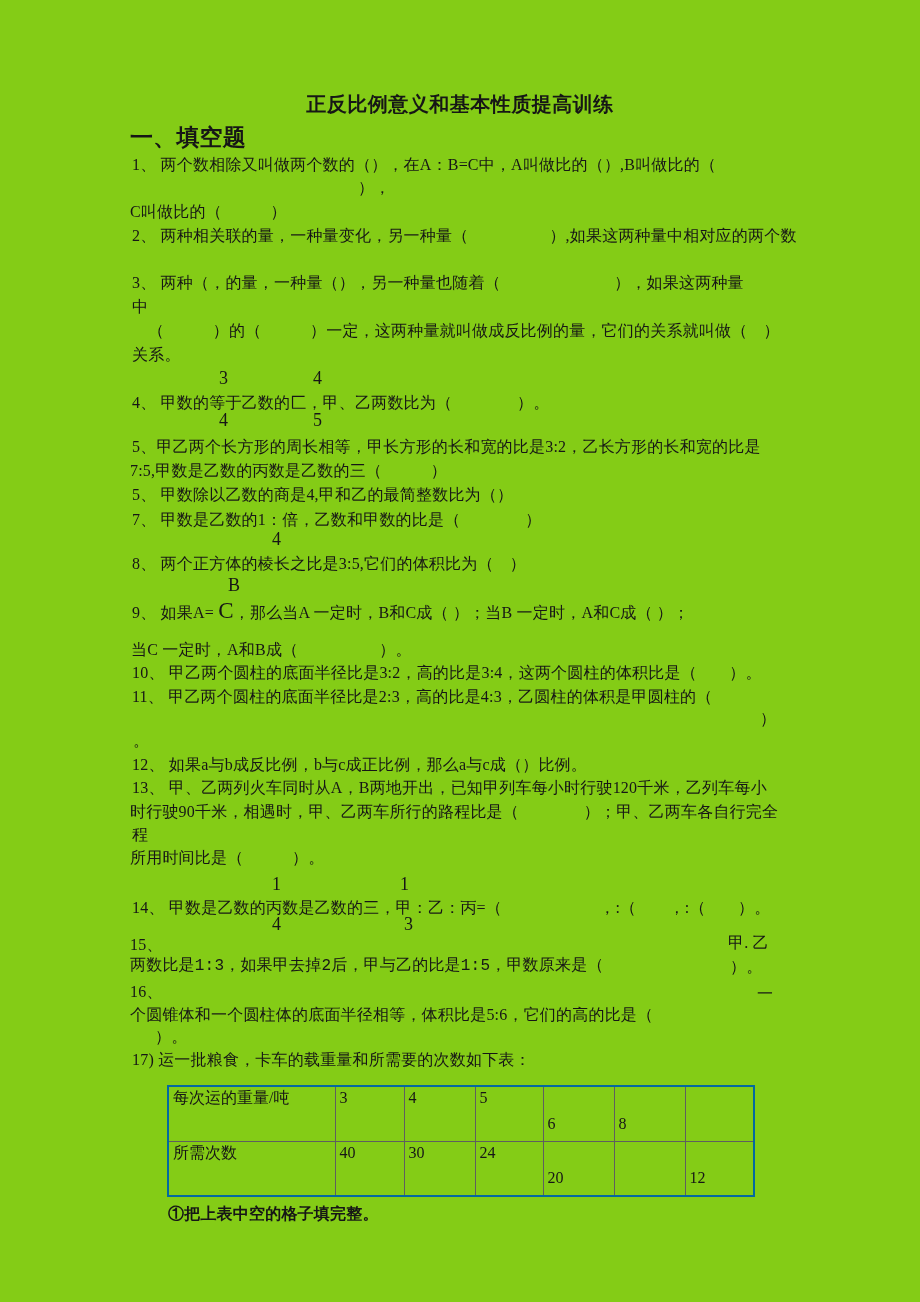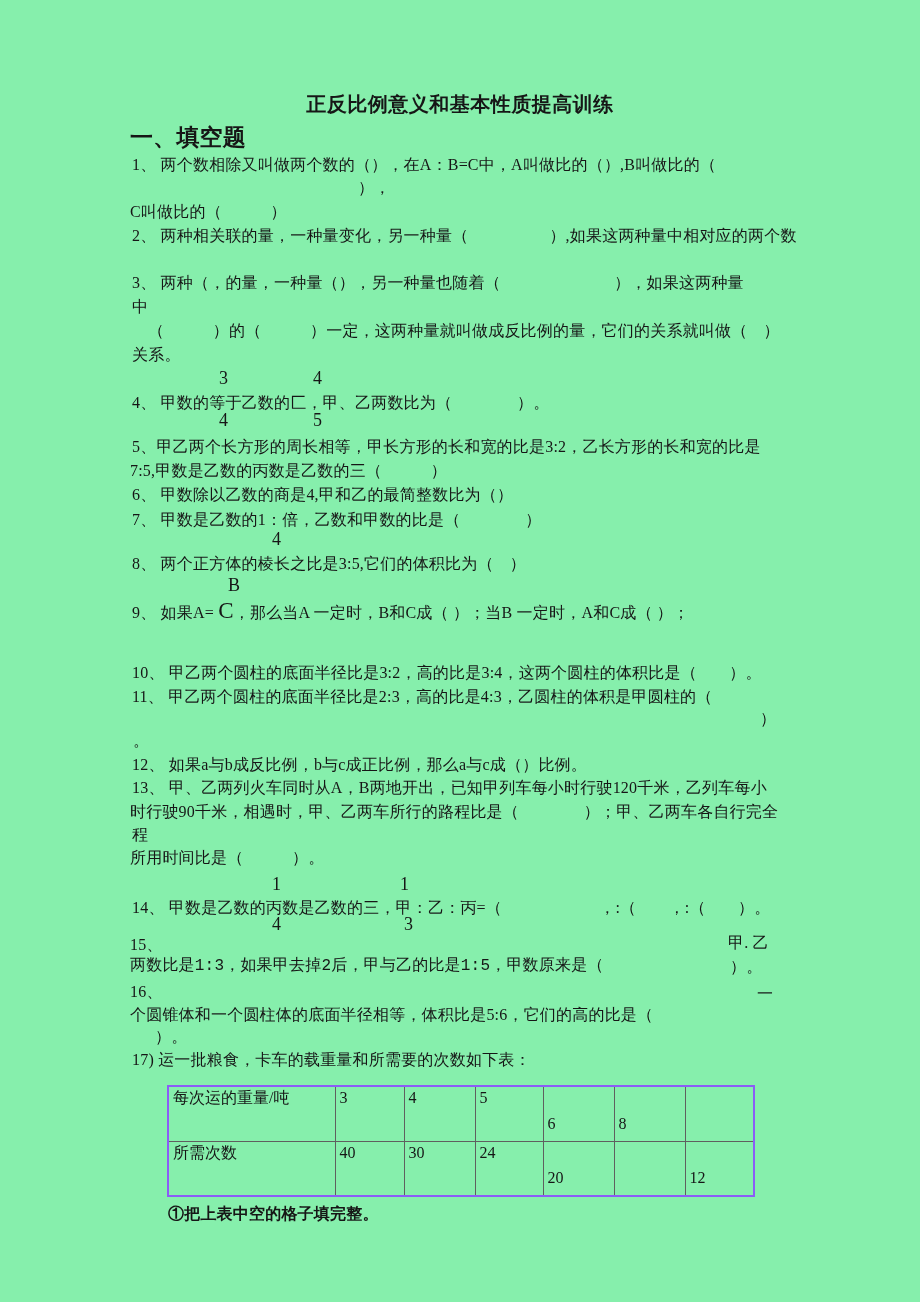--- a/index.html
+++ b/index.html
@@ -1,39 +1,39 @@
 <!DOCTYPE html>
 <html><head>
 <meta charset="utf-8">
 <style>
   * { margin:0; padding:0; box-sizing:border-box; }
   html,body { background:#ffffff; }
   .page {
-    position:relative; width:920px; height:1302px; background:#86efac;
+    position:relative; width:920px; height:1302px; background:#84cc16;
     font-family:"Liberation Serif","DejaVu Serif",serif;
     color:#161616; overflow:hidden;
   }
   .ln {
     position:absolute; font-size:16px; line-height:21px;
     white-space:pre; letter-spacing:0.2px;
   }
   .title {
     left:0; right:0; text-align:center; font-size:20px; font-weight:bold;
     letter-spacing:0.5px;
   }
   .heading { font-weight:bold; font-size:23px; }
   .frac {
     position:absolute; font-size:18px; line-height:18px; white-space:pre;
   }
   .bigden { font-size:23px; line-height:21px; }
   .q9line span { vertical-align:baseline; }
   table.qtable {
     position:absolute; left:167px; top:1085px;
     border-collapse:collapse; table-layout:fixed;
-    border:2px solid #8b5cf6;
+    border:2px solid #0369a1;
   }
   table.qtable td {
     border:1px solid #5f5f5f; font-size:16px; line-height:18px;
     padding:2px 4px; vertical-align:top; overflow:hidden;
     font-family:"Liberation Serif","DejaVu Serif",serif; color:#161616;
   }
   table.qtable td.low { vertical-align:bottom; padding-bottom:8px; }
   .r1 { height:55px; }
   .r2 { height:55px; }
 </style>
@@ -58,29 +58,30 @@
 
   <div class="frac" style="left:219px; top:369px;">3</div>
   <div class="frac" style="left:313px; top:369px;">4</div>
   <div class="ln" style="left:132px; top:392px;">4、 甲数的等于乙数的匚，甲、乙两数比为（　　　　）。</div>
   <div class="frac" style="left:219px; top:411px;">4</div>
   <div class="frac" style="left:313px; top:411px;">5</div>
 
   <div class="ln" style="left:132px; top:436px;">5、甲乙两个长方形的周长相等，甲长方形的长和宽的比是3:2，乙长方形的长和宽的比是</div>
   <div class="ln" style="left:130px; top:460px;">7:5,甲数是乙数的丙数是乙数的三（　　　）</div>
 
-  <div class="ln" style="left:132px; top:484px;">6、 甲数除以乙数的商是4,甲和乙的最简整数比为（）</div>
+  <div class="ln" style="left:132px; top:484px;">5、 甲数除以乙数的商是4,甲和乙的最简整数比为（）</div>
 
   <div class="ln" style="left:132px; top:509px;">7、 甲数是乙数的1：倍，乙数和甲数的比是（　　　　）</div>
   <div class="frac" style="left:272px; top:530px;">4</div>
 
   <div class="ln" style="left:132px; top:553px;">8、 两个正方体的棱长之比是3:5,它们的体积比为（　）</div>
 
   <div class="frac" style="left:228px; top:576px;">B</div>
   <div class="ln q9line" style="left:132px; top:600px;"><span>9、 如果A= </span><span class="bigden">C</span><span>，那么当A 一定时，B和C成（ ）；当B 一定时，A和C成（ ）；</span></div>
+  <div class="ln" style="left:131px; top:639px;">当C 一定时，A和B成（　　　　　）。</div>
 
   <div class="ln" style="left:132px; top:662px;">10、 甲乙两个圆柱的底面半径比是3:2，高的比是3:4，这两个圆柱的体积比是（　　）。</div>
 
   <div class="ln" style="left:132px; top:686px;">11、 甲乙两个圆柱的底面半径比是2:3，高的比是4:3，乙圆柱的体积是甲圆柱的（</div>
   <div class="ln" style="left:760px; top:708px;">）</div>
   <div class="ln" style="left:133px; top:730px;">。</div>
 
   <div class="ln" style="left:132px; top:754px;">12、 如果a与b成反比例，b与c成正比例，那么a与c成（）比例。</div>
 
   <div class="ln" style="left:132px; top:777px;">13、 甲、乙两列火车同时从A，B两地开出，已知甲列车每小时行驶120千米，乙列车每小</div>

